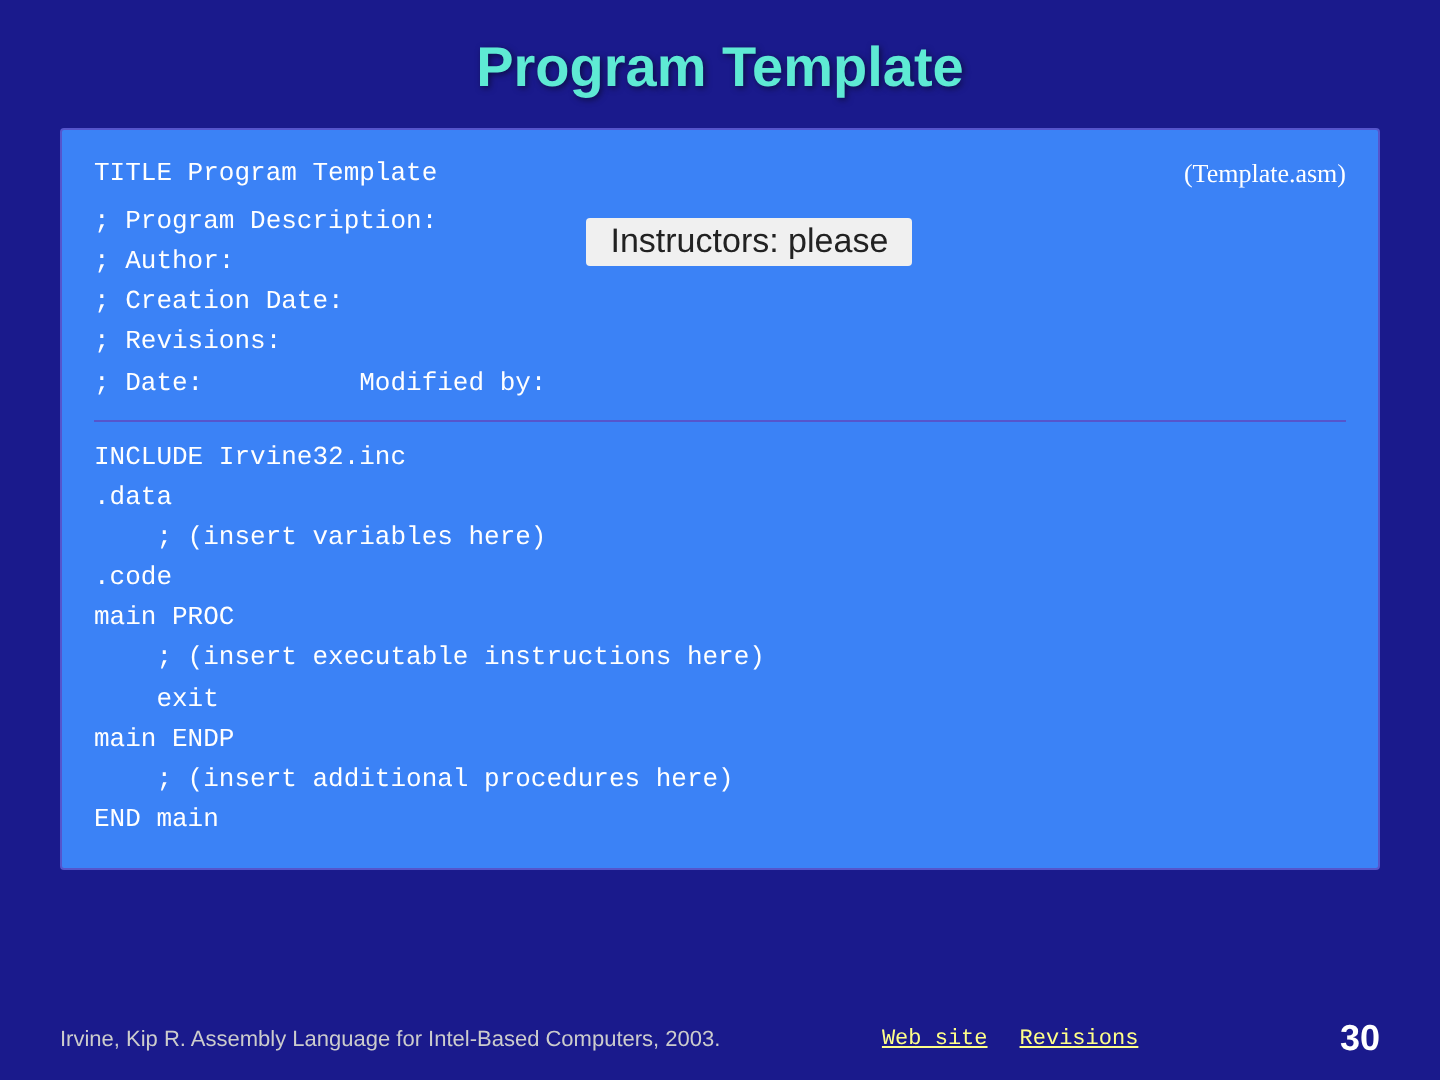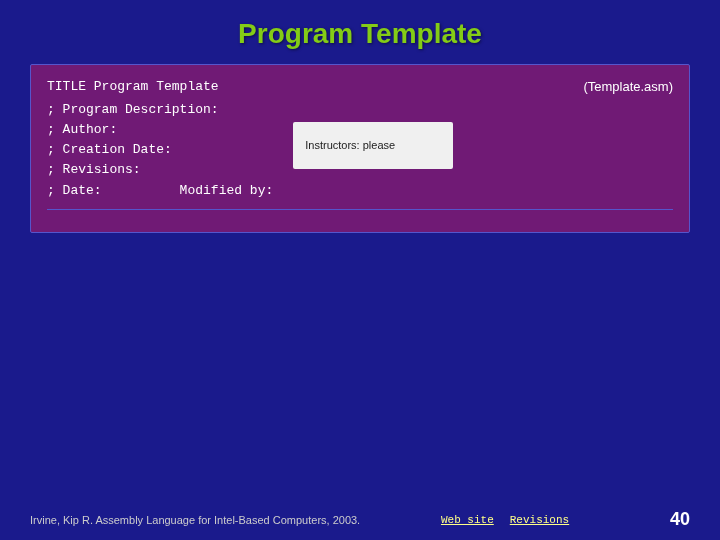--- a/index.html
+++ b/index.html
@@ -8,30 +8,30 @@
       width: 720px;
       height: 540px;
       background: #1a1a8c;
       font-family: Arial, sans-serif;
       overflow: hidden;
       position: relative;
     }
 
     .slide-title {
       text-align: center;
-      color: #84cc16;
+      color: #5eead4;
       font-size: 28px;
       font-weight: bold;
       padding: 18px 0 14px 0;
       text-shadow: 1px 1px 3px rgba(0,0,0,0.5);
     }
 
     .content-box {
       margin: 0 30px;
-      background: #701a75;
+      background: #3b82f6;
       border: 1px solid #5555cc;
       padding: 14px 16px 14px 16px;
       border-radius: 2px;
     }
 
     .code-block {
       font-family: 'Courier New', Courier, monospace;
       font-size: 13px;
       color: #ffffff;
       line-height: 1.55;
@@ -45,21 +45,21 @@
       margin-bottom: 6px;
     }
 
     .title-left {
       font-family: 'Courier New', Courier, monospace;
       font-size: 13px;
       color: white;
     }
 
     .title-right {
-      font-family: Liberation Sans, sans-serif;
+      font-family: Liberation Serif, serif;
       font-size: 13px;
       color: white;
     }
 
     .comments-area {
       display: flex;
       justify-content: flex-start;
       align-items: flex-start;
       margin-bottom: 4px;
     }
@@ -68,27 +68,27 @@
       font-family: 'Courier New', Courier, monospace;
       font-size: 13px;
       color: white;
       white-space: pre;
       line-height: 1.55;
     }
 
     .tooltip-box {
       background: #f0f0f0;
       color: #222;
-      font-size: 11px;
+      font-size: 17px;
       font-family: Arial, sans-serif;
-      padding: 16px 12px;
+      padding: 0 12px;
       border-radius: 2px;
       white-space: nowrap;
       margin-left: 20px;
-      margin-top: 22px;
+      margin-top: 8px;
       min-width: 160px;
       line-height: 1.4;
     }
 
     .divider {
       border: none;
       border-top: 1px solid #5555cc;
       margin: 8px 0 8px 0;
     }
 
@@ -147,22 +147,32 @@
 ; Creation Date:
 ; Revisions:
 ; Date:          Modified by:</pre>
     <div class="tooltip-box">
       <span>Instructors: please</span><br>
     </div>
   </div>
 
   <hr class="divider">
 
+  <pre class="code-block">INCLUDE Irvine32.inc
+.data
+    ; (insert variables here)
+.code
+main PROC
+    ; (insert executable instructions here)
+    exit
+main ENDP
+    ; (insert additional procedures here)
+END main</pre>
 </div>
 
 <div class="footer">
   <span class="footer-left">Irvine, Kip R. Assembly Language for Intel-Based Computers, 2003.</span>
   <div class="footer-links">
     <a class="footer-link" href="#">Web site</a>
     <a class="footer-link" href="#">Revisions</a>
   </div>
-  <span class="footer-number">40</span>
+  <span class="footer-number">30</span>
 </div>
 
 </body></html>

